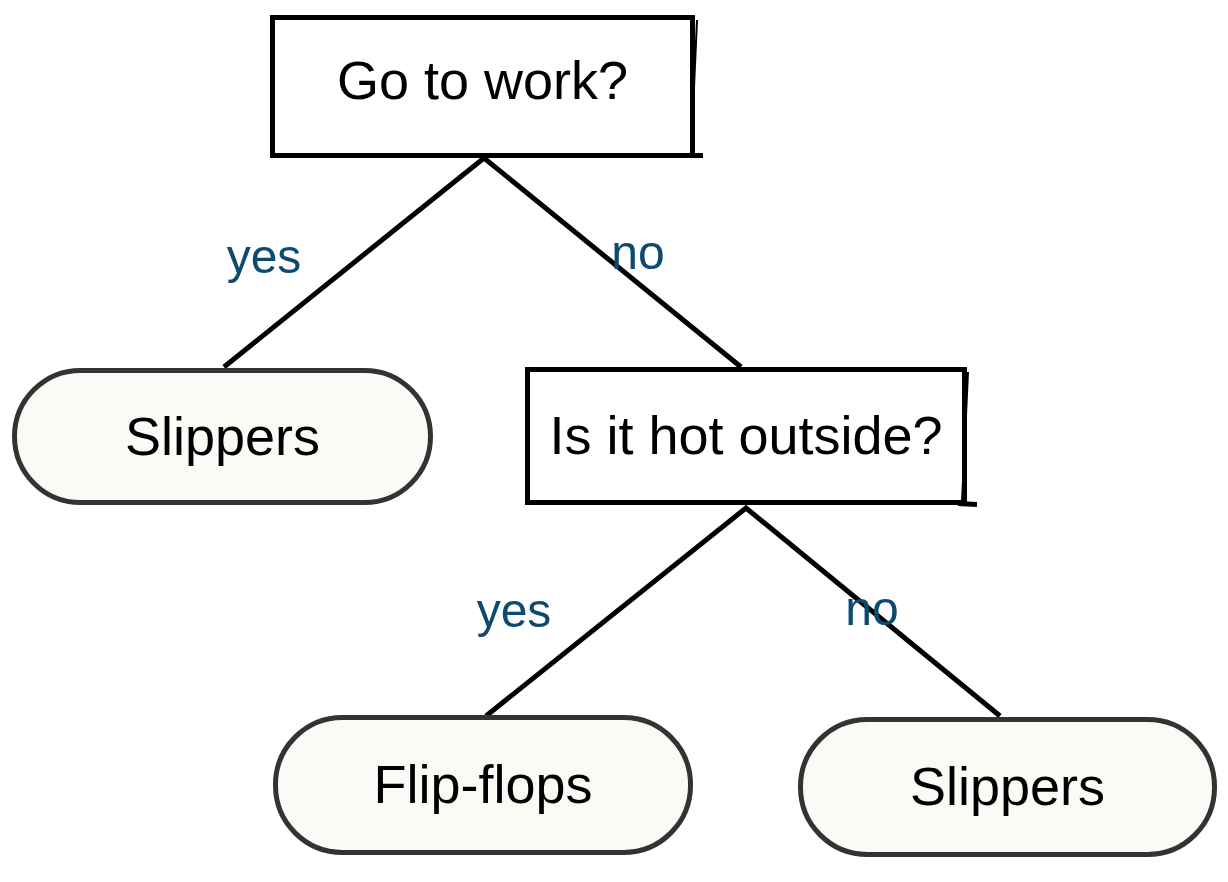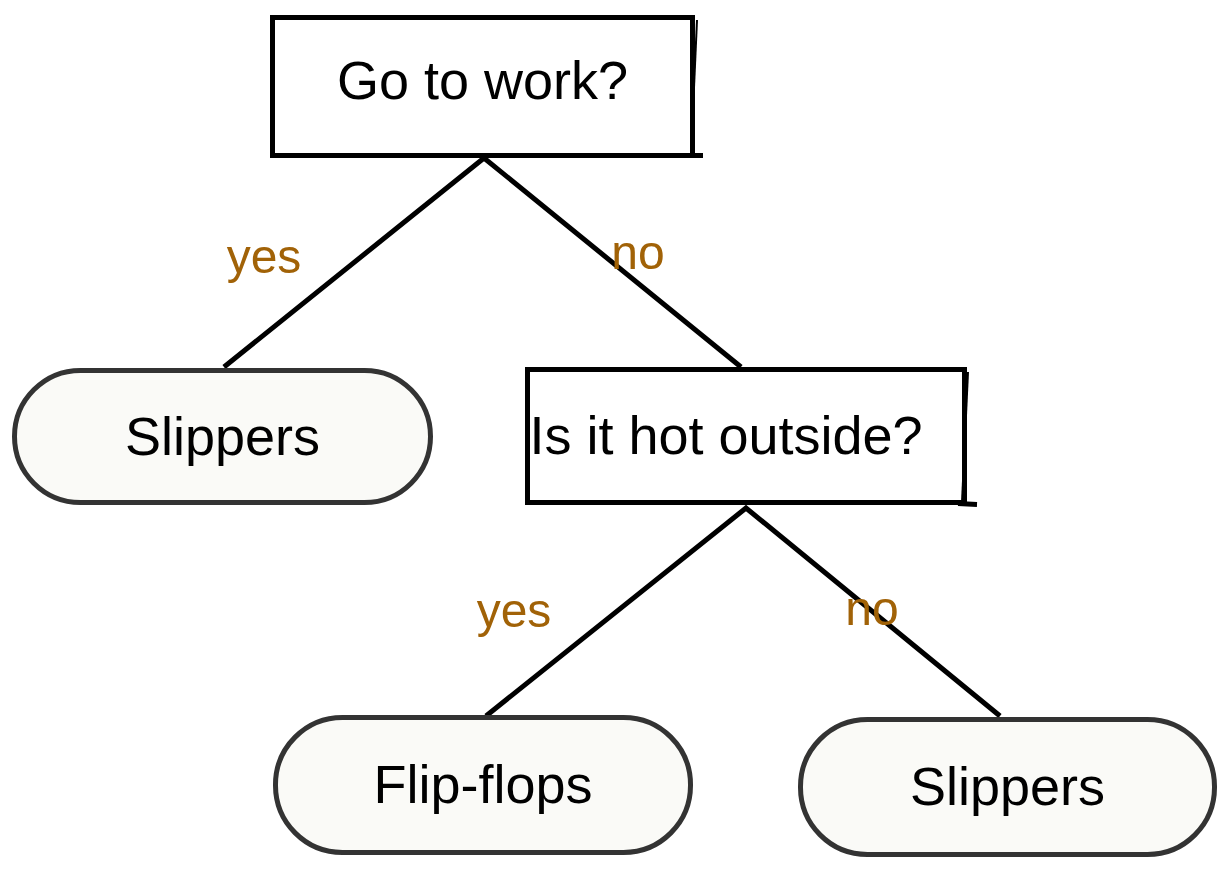--- a/index.html
+++ b/index.html
@@ -36,21 +36,21 @@
     box-sizing: border-box;
     pointer-events: none;
     white-space: nowrap;
   }
   .node-label.decision-root { padding-bottom: 12px; }
   .edge-label {
     position: absolute;
     transform: translate(-50%, -50%);
     font-size: 48px;
     line-height: 1;
-    color: #a16207;
+    color: #0c4a6e;
     white-space: nowrap;
     pointer-events: none;
   }
 </style>
 </head>
 <body>
 
 <div class="canvas">
 
   <svg class="edges-svg" viewBox="0 0 1228 882" xmlns="http://www.w3.org/2000/svg">
@@ -69,21 +69,21 @@
 
     <rect x="14.5" y="370.5" width="416" height="132" rx="66" ry="66" fill="#fafaf7" stroke="#333333" stroke-width="5"></rect>
 
     <rect x="275.5" y="717.5" width="415" height="135" rx="67" ry="67" fill="#fafaf7" stroke="#333333" stroke-width="5"></rect>
 
     <rect x="800.5" y="719.5" width="414" height="135" rx="67" ry="67" fill="#fafaf7" stroke="#333333" stroke-width="5"></rect>
   </svg>
 
   <div class="node-label decision-root" style="left:270px; top:15px; width:425px; height:143px;">Go to work?</div>
 
-  <div class="node-label" style="left:505px; top:367px; width:442px; height:138px;">Is it hot outside?</div>
+  <div class="node-label" style="left:525px; top:367px; width:442px; height:138px;">Is it hot outside?</div>
 
   <div class="node-label" style="left:12px; top:368px; width:421px; height:137px;">Slippers</div>
 
   <div class="node-label" style="left:798px; top:717px; width:419px; height:140px;">Slippers</div>
 
   <div class="node-label" style="left:273px; top:715px; width:420px; height:140px;">Flip-flops</div>
 
   <div class="edge-label" style="left:264px; top:257px;">yes</div>
 
   <div class="edge-label" style="left:638px; top:253px;">no</div>

